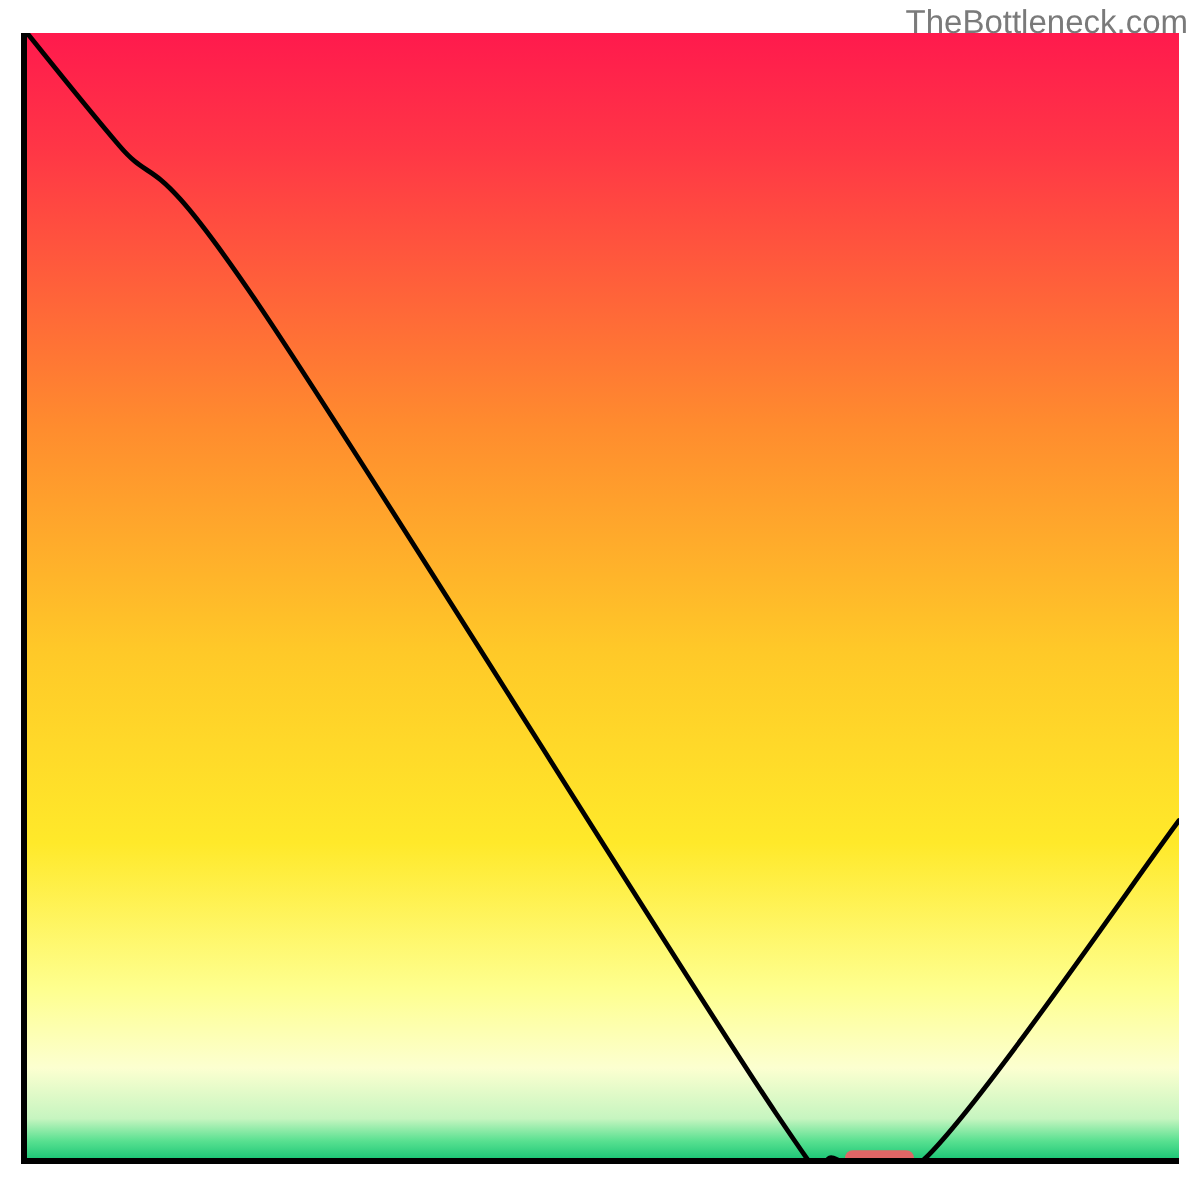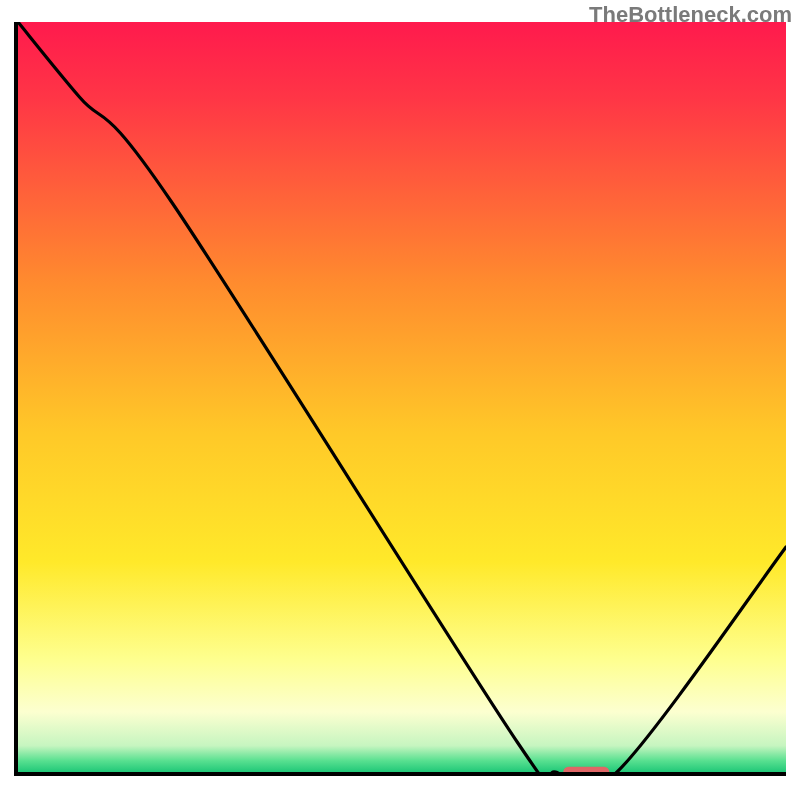--- a/index.html
+++ b/index.html
@@ -9,21 +9,21 @@
     height: 800px;
     font-family: Arial, Helvetica, sans-serif;
     background: #fff;
     position: relative;
   }
   .watermark {
     position: absolute;
     top: 2px;
     right: 8px;
     font-size: 22px;
-    font-weight: bold;
+    font-weight: normal;
     color: #7a7a7a;
     z-index: 10;
   }
   .plot-area {
     position: absolute;
     left: 14px;
     top: 22px;
     width: 772px;
     height: 754px;
     border-left: 4px solid #000;

